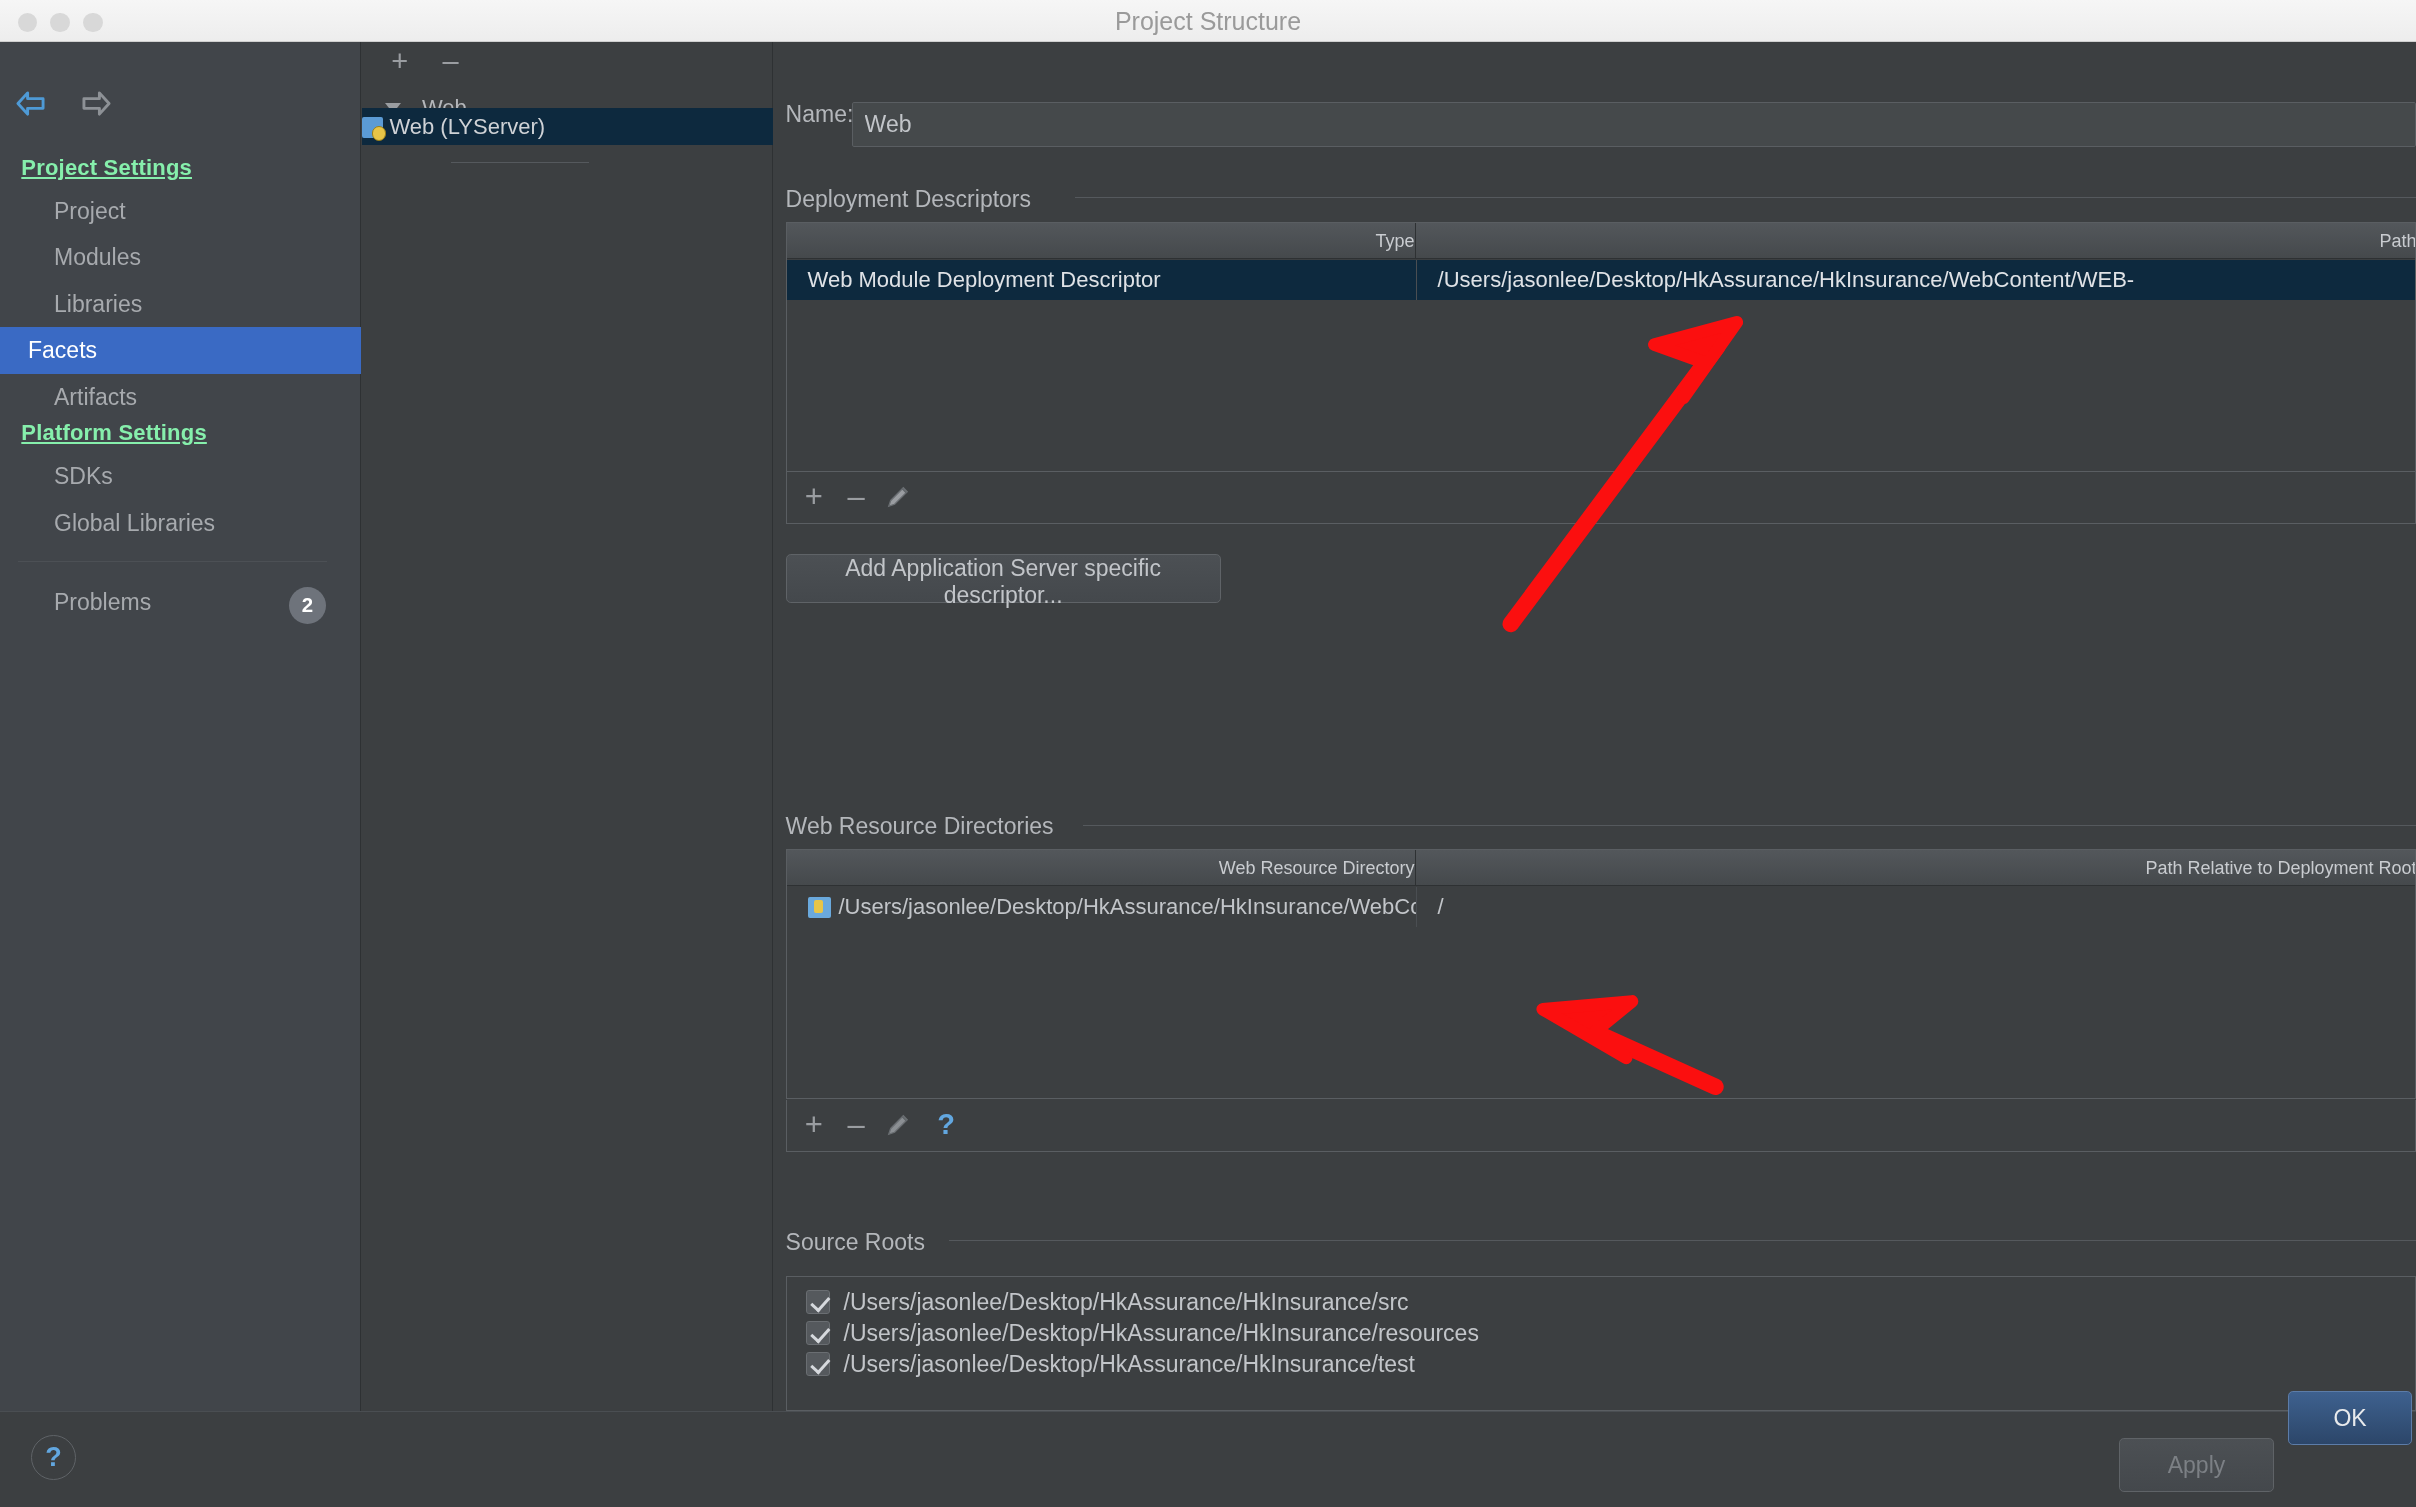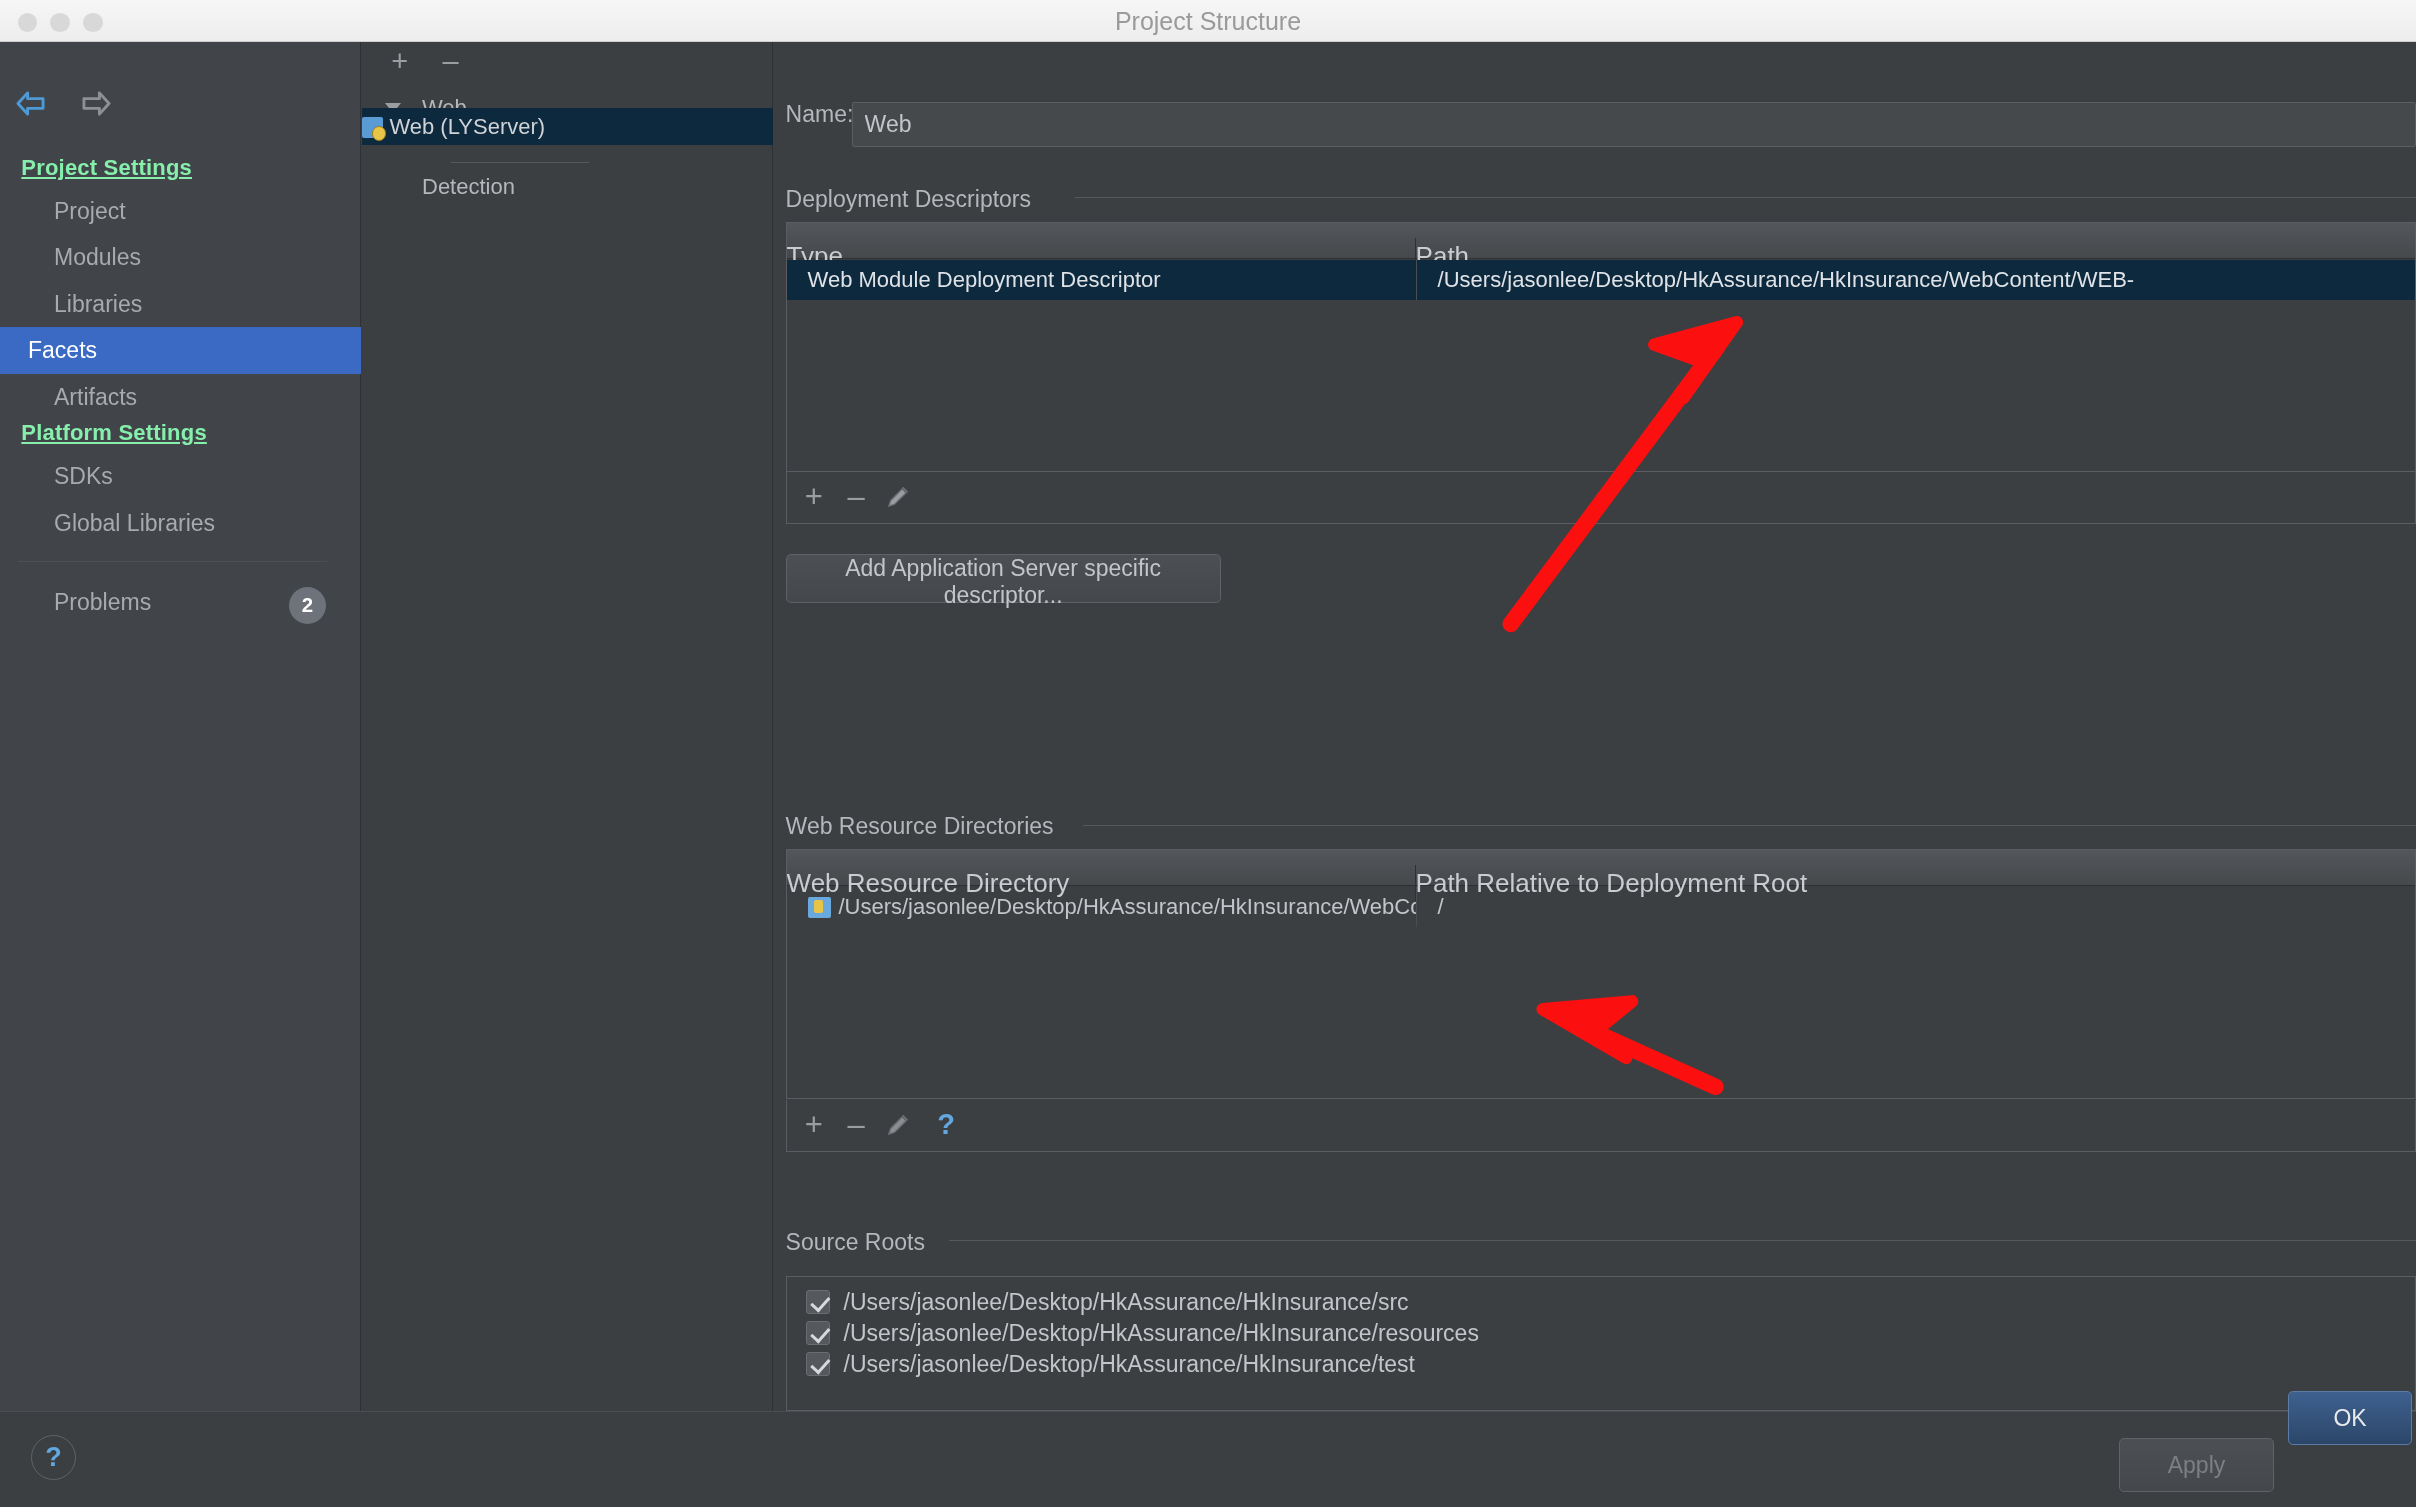--- a/index.html
+++ b/index.html
@@ -183,25 +183,24 @@
   .tbl-head {
     position: absolute; left: 0; top: 0;
     height: 36px;
     background: linear-gradient(180deg, #53575b 0%, #45494c 100%);
     border-bottom: 1px solid #2e3133;
     width: 100%;
   }
   .th {
     position: absolute; top: 0;
     height: 36px; line-height: 36px;
-    font-size: 26px; color: #c9ccd0;
-    text-align: left;
+    font-size: 18px; color: #c9ccd0;
+    text-align: right;
     border-right: 1px solid #2e3133;
     overflow: hidden;
-    margin-top: 15px;
   }
   .tr {
     position: absolute;
     height: 40px; line-height: 40px;
     width: 100%;
     font-size: 22px;
   }
   .tr.selected { background: #0d293e; color: #dfe2e6; }
   .td {
     position: absolute; top: 0;
@@ -380,23 +379,20 @@
       <span class="tw" style="left:23px; top:13.6px"></span>
       <span>Web</span>
     </div>
 
     <div class="tree-row selected" style="top:66px; ">
       <span class="facet-icon"></span>
       <span>Web (LYServer)</span>
     </div>
     <div class="tree-underline" style="left:89px; top:120px; width:138px"></div>
 
-    <div class="tree-row" style="top:126px; padding-left:60px">
-      <span>Detection</span>
-    </div>
   </div>
 
   <div class="content">
 
     <div class="lbl" style="left:11.6px; top:59px">Name:</div>
     <input class="name-input" style="left: 78px; top: 60px; width: 1564px; height: 45px;" value="Web">
 
     <div class="group-title" style="left:11.6px; top:144px">Deployment Descriptors</div>
     <div class="group-rule" style="left:301px; top:155px; width:1341px"></div>
 

